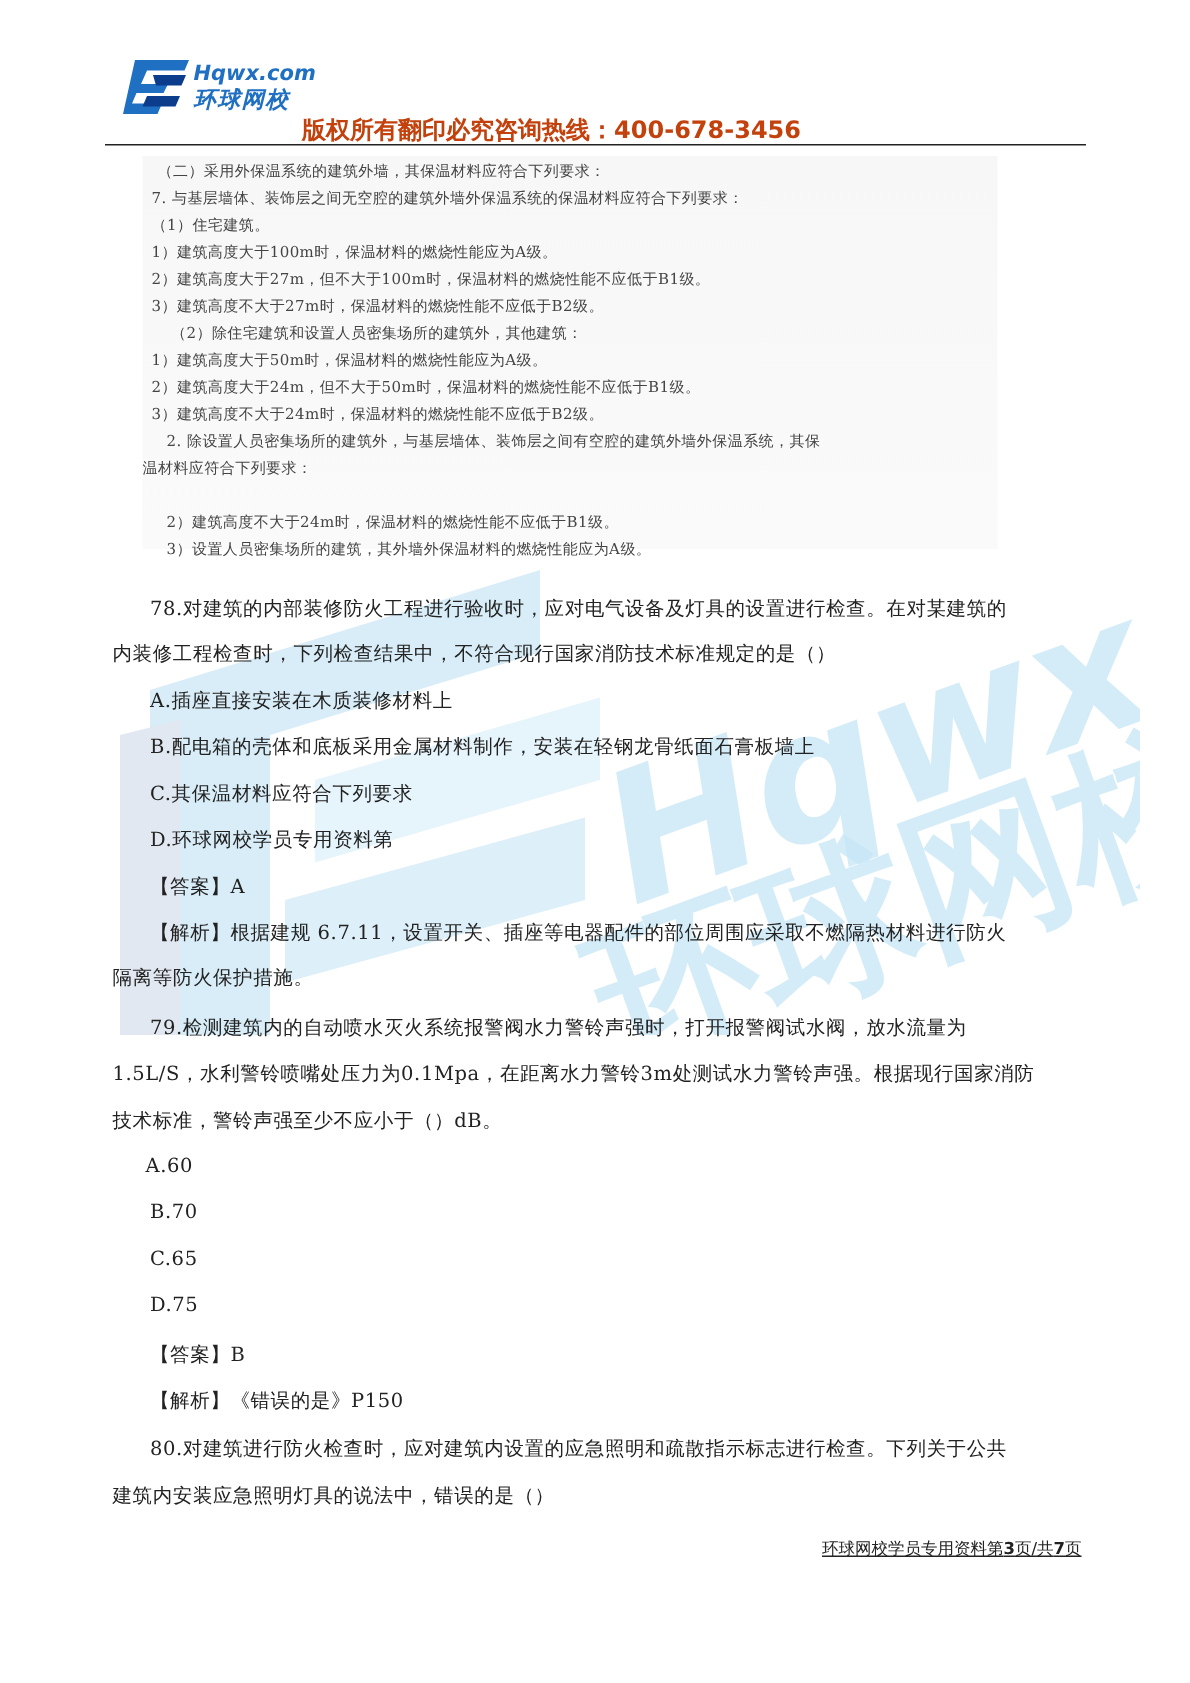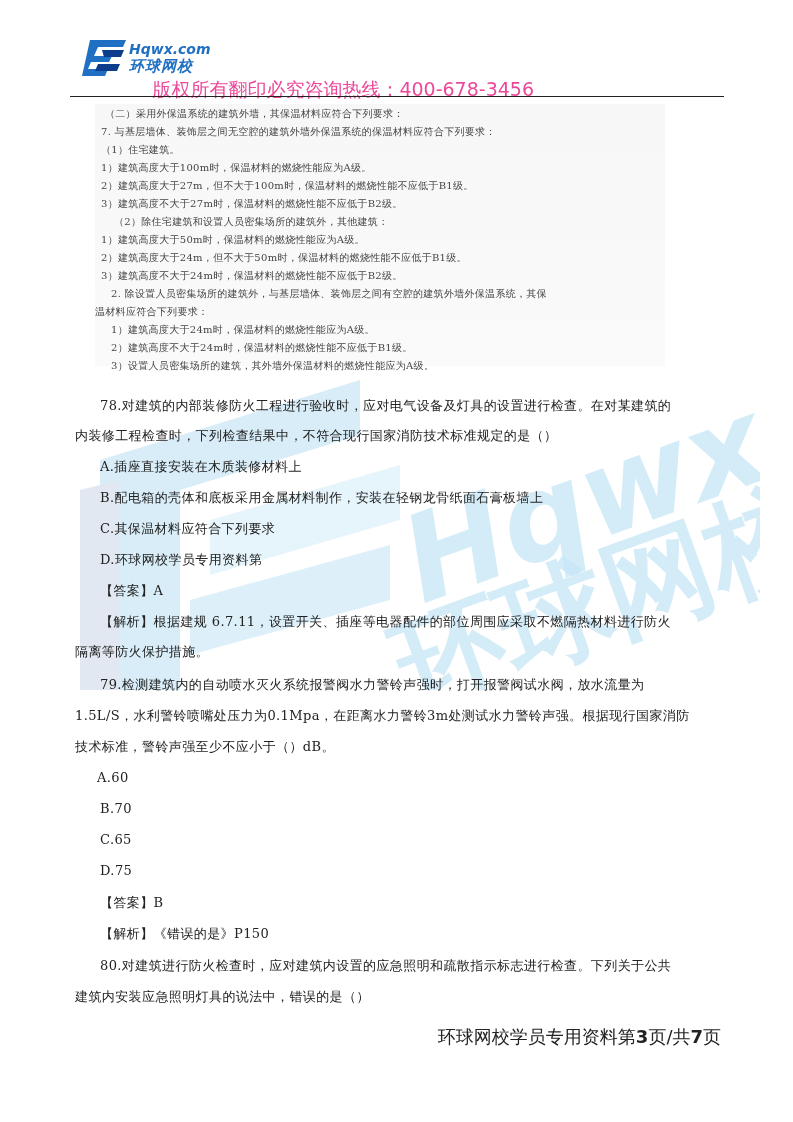--- a/index.html
+++ b/index.html
@@ -5,31 +5,31 @@
     html, body { margin: 0; padding: 0; background: #ffffff; }
     body { width: 793px; height: 1122px; position: relative; overflow: hidden;
            font-family: "DejaVu Serif", "Liberation Serif", serif; color: #1a1a1a; }
     .header { position: absolute; left: 70px; top: 30px; width: 654px; height: 66px; }
     .logo { position: absolute; left: 12px; top: 8px; width: 150px; height: 45px; }
     .logo-mark { position: absolute; left: 0; top: 0; width: 44px; height: 40px; }
     .logo-text { position: absolute; left: 47px; top: 3px; color: #1f6fc2; font-family: "DejaVu Sans", sans-serif;
                  font-weight: bold; font-style: italic; line-height: 17px; }
     .logo-en { font-size: 14px; }
     .logo-cn { font-size: 15px; letter-spacing: 1px; }
-    .hotline { position: absolute; right: 190px; top: 47px; font-family: "DejaVu Sans", sans-serif; font-size: 19px; color: #ec4899; }
+    .hotline { position: absolute; right: 190px; top: 47px; font-family: "DejaVu Sans", sans-serif; font-size: 16px; color: #c2410c; font-weight: bold; }
     .header-rule { position: absolute; left: 70px; top: 96px; width: 654px; height: 1px; background: #222; }
 
     .scan { position: absolute; left: 95px; top: 104px; width: 570px; height: 262px;
             background: linear-gradient(#f7f7f7, #fafafa); filter: blur(0.35px); }
     .scan p { margin: 0; position: absolute; font-size: 10px; color: #444; letter-spacing: 0.3px; white-space: nowrap; }
 
     .watermark { position: absolute; left: 60px; top: 360px; width: 700px; height: 330px; pointer-events: none; }
     .content { position: absolute; left: 0; top: 0; width: 793px; height: 1122px; }
     .line { position: absolute; font-size: 13px; white-space: nowrap; color: #222; letter-spacing: 0.4px; }
-    .footer { position: absolute; right: 72px; top: 1025px; font-family: "DejaVu Sans", sans-serif; font-size: 18px; color: #222; }
+    .footer { position: absolute; right: 72px; top: 1025px; font-family: "DejaVu Sans", sans-serif; font-size: 11px; color: #222; text-decoration: underline; }
     .footer b { font-weight: bold; }
   </style>
 </head>
 <body>
 
 <div class="header">
   <div class="logo">
     <svg class="logo-mark" viewBox="0 0 44 40">
       <polygon points="8,2 44,2 41,9 16,9 12,18 30,18 27,24 9,24 6,31 26,31 23,38 0,38" fill="#1f6fc2"></polygon>
       <polygon points="20,12 42,12 39,19 22,19" fill="#0b3d8c"></polygon>
@@ -50,21 +50,20 @@
   <p style="left:6px;top:39px">（1）住宅建筑。</p>
   <p style="left:6px;top:57px">1）建筑高度大于100m时，保温材料的燃烧性能应为A级。</p>
   <p style="left:6px;top:75px">2）建筑高度大于27m，但不大于100m时，保温材料的燃烧性能不应低于B1级。</p>
   <p style="left:6px;top:93px">3）建筑高度不大于27m时，保温材料的燃烧性能不应低于B2级。</p>
   <p style="left:19px;top:111px">（2）除住宅建筑和设置人员密集场所的建筑外，其他建筑：</p>
   <p style="left:6px;top:129px">1）建筑高度大于50m时，保温材料的燃烧性能应为A级。</p>
   <p style="left:6px;top:147px">2）建筑高度大于24m，但不大于50m时，保温材料的燃烧性能不应低于B1级。</p>
   <p style="left:6px;top:165px">3）建筑高度不大于24m时，保温材料的燃烧性能不应低于B2级。</p>
   <p style="left:16px;top:183px">2. 除设置人员密集场所的建筑外，与基层墙体、装饰层之间有空腔的建筑外墙外保温系统，其保</p>
   <p style="left:0px;top:201px">温材料应符合下列要求：</p>
-  <p style="left:16px;top:219px">1）建筑高度大于24m时，保温材料的燃烧性能应为A级。</p>
   <p style="left:16px;top:237px">2）建筑高度不大于24m时，保温材料的燃烧性能不应低于B1级。</p>
   <p style="left:16px;top:255px">3）设置人员密集场所的建筑，其外墙外保温材料的燃烧性能应为A级。</p>
 </div>
 
 <svg class="watermark" viewBox="0 0 700 330">
   <g opacity="0.55">
     <polygon points="40,100 300,20 300,75 120,130 120,330 40,330" fill="#b9dff2"></polygon>
     <polygon points="150,160 340,105 340,160 150,215" fill="#d3ecf8"></polygon>
     <polygon points="130,240 330,185 330,240 130,295" fill="#c2e4f5"></polygon>
     <polygon points="20,130 60,120 60,330 20,330" fill="#c9d6e6"></polygon>

